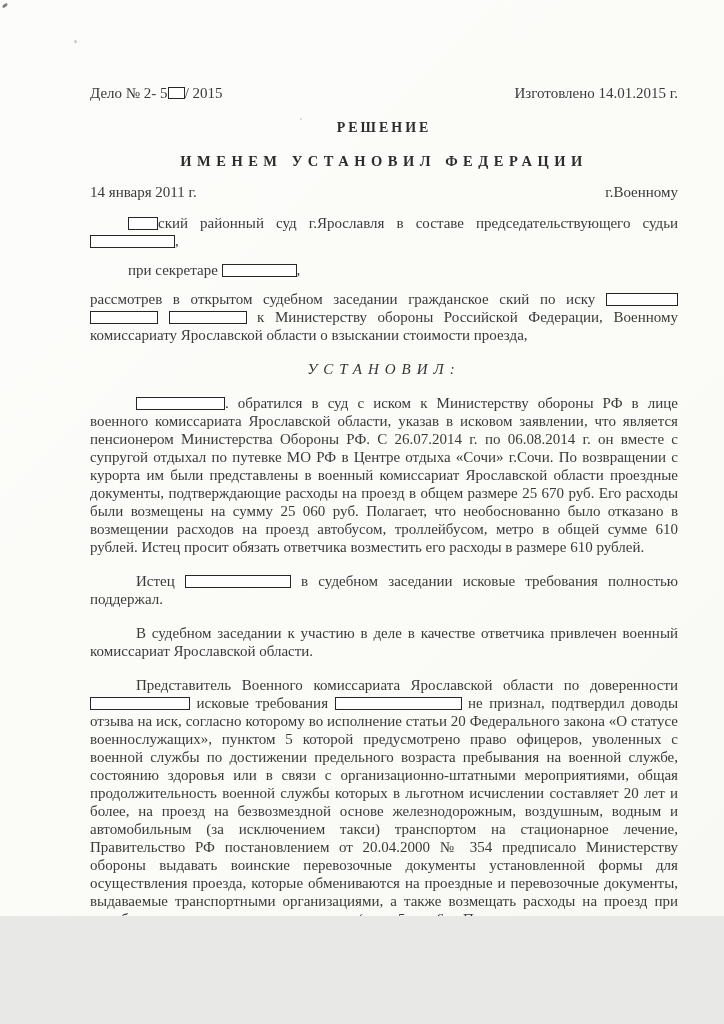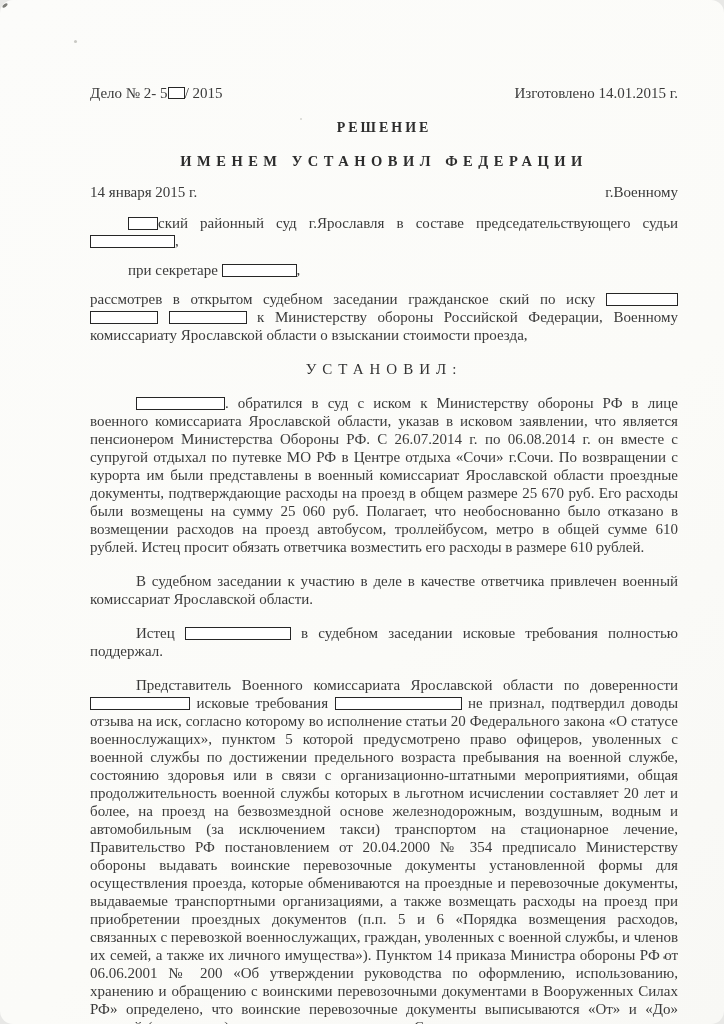--- a/index.html
+++ b/index.html
@@ -1,26 +1,25 @@
 <!DOCTYPE html>
 <html lang="ru"><head>
 <meta charset="utf-8">
 <style>
   html,body{margin:0;padding:0;}
   body{background:#e8e8e6;}
   .page{
     position:relative;
-    width:724px;height:1024px;
+    width:724px;height:916px;
     margin:0 auto;
     background:linear-gradient(135deg,#fcfcfa 0%,#fbfbf8 60%,#f8f8f5 100%);
     overflow:hidden;
     font-family:"Liberation Serif","DejaVu Serif",serif;
     color:#3a3a3a;
     box-sizing:border-box;
-    border-radius:13px;
   }
   .content{
     position:absolute;
     left:90px;right:46px;top:84px;
     font-size:15px;line-height:18px;
   }
   .row{display:flex;justify-content:space-between;align-items:baseline;}
   .doc-title{
     text-align:center;font-weight:bold;color:#2d2d2d;
     font-size:14px;letter-spacing:3px;margin-top:17px;
@@ -31,20 +30,21 @@
   }
   .date-row{margin-top:13px;}
   p{margin:0;}
   .just{text-align:justify;margin-top:16px;}
   .mt{margin-top:11px;}
   .indent{text-indent:38px;}
   .indent-body{text-indent:46px;}
   .established{
     text-align:center;letter-spacing:6px;margin-top:16px;color:#333;
     font-size:15px;
+    font-style:italic;
   }
   .body-block{margin-top:8px;}
   .redact{
     display:inline-block;
     height:13px;
     background:#ffffff;
     border:1.4px solid #262626;
     vertical-align:-2px;
     box-sizing:border-box;
   }
@@ -79,36 +79,36 @@
 
     <div class="row">
       <span><span>Дело № 2- 5</span><span class="redact rd-17"></span><span>/ 2015</span></span>
       <span>Изготовлено 14.01.2015 г.</span>
     </div>
 
     <div class="doc-title">РЕШЕНИЕ</div>
     <div class="doc-subtitle">ИМЕНЕМ УСТАНОВИЛ ФЕДЕРАЦИИ</div>
 
     <div class="row date-row">
-      <span>14 января 2015 г.</span>
+      <span>14 января 2011 г.</span>
       <span>г.Военному</span>
     </div>
 
     <p class="just mt indent" style="margin-top:13px;"><span class="redact rd-30"></span><span>ский районный суд г.Ярославля в составе председательствующего судьи</span> <span class="redact rd-85"></span><span>,</span></p>
 
     <p class="mt indent"><span>при секретаре</span> <span class="redact rd-75"></span><span>,</span></p>
 
     <p class="just mt"><span>рассмотрев в открытом судебном заседании гражданское ский по иску</span> <span class="redact rd-72"></span> <span class="redact rd-68"></span> <span class="redact rd-78"></span> <span>к Министерству обороны Российской Федерации, Военному комиссариату Ярославской области о взыскании стоимости проезда,</span></p>
 
     <div class="established">УСТАНОВИЛ:</div>
 
     <div class="body-block">
       <p class="just indent-body"><span class="redact rd-89"></span><span>. обратился в суд с иском к Министерству обороны РФ в лице военного комиссариата Ярославской области, указав в исковом заявлении, что является пенсионером Министерства Обороны РФ. С 26.07.2014 г. по 06.08.2014 г. он вместе с супругой отдыхал по путевке МО РФ в Центре отдыха «Сочи» г.Сочи. По возвращении с курорта им были представлены в военный комиссариат Ярославской области проездные документы, подтверждающие расходы на проезд в общем размере 25 670 руб. Его расходы были возмещены на сумму 25 060 руб. Полагает, что необоснованно было отказано в возмещении расходов на проезд автобусом, троллейбусом, метро в общей сумме 610 рублей. Истец просит обязать ответчика возместить его расходы в размере 610 рублей.</span></p>
 
+      <p class="just indent-body"><span>Истец</span> <span class="redact rd-106"></span> <span>в судебном заседании исковые требования полностью поддержал.</span></p>
+
       <p class="just indent-body">В судебном заседании к участию в деле в качестве ответчика привлечен военный комиссариат Ярославской области.</p>
-
-      <p class="just indent-body"><span>Истец</span> <span class="redact rd-106"></span> <span>в судебном заседании исковые требования полностью поддержал.</span></p>
 
       <p class="just indent-body"><span>Представитель Военного комиссариата Ярославской области по доверенности</span> <span class="redact rd-100"></span> <span>исковые требования</span> <span class="redact rd-127"></span> <span>не признал, подтвердил доводы отзыва на иск, согласно которому во исполнение статьи 20 Федерального закона «О статусе военнослужащих», пунктом 5 которой предусмотрено право офицеров, уволенных с военной службы по достижении предельного возраста пребывания на военной службе, состоянию здоровья или в связи с организационно-штатными мероприятиями, общая продолжительность военной службы которых в льготном исчислении составляет 20 лет и более, на проезд на безвозмездной основе железнодорожным, воздушным, водным и автомобильным (за исключением такси) транспортом на стационарное лечение, Правительство РФ постановлением от 20.04.2000 № 354 предписало Министерству обороны выдавать воинские перевозочные документы установленной формы для осуществления проезда, которые обмениваются на проездные и перевозочные документы, выдаваемые транспортными организациями, а также возмещать расходы на проезд при приобретении проездных документов (п.п. 5 и 6 «Порядка возмещения расходов, связанных с перевозкой военнослужащих, граждан, уволенных с военной службы, и членов их семей, а также их личного имущества»). Пунктом 14 приказа Министра обороны РФ от 06.06.2001 № 200 «Об утверждении руководства по оформлению, использованию, хранению и обращению с воинскими перевозочными документами в Вооруженных Силах РФ» определено, что воинские перевозочные документы выписываются «От» и «До» станций (аэропортов) отправления и назначения. Соответственно, и возмещение расходов за проезд производится «от» и «до» станций (аэропортов) отправления и назначения. Пунктом 2 приказа Министра</span></p>
     </div>
 
   </div>
 </div>
 
 </body></html>

